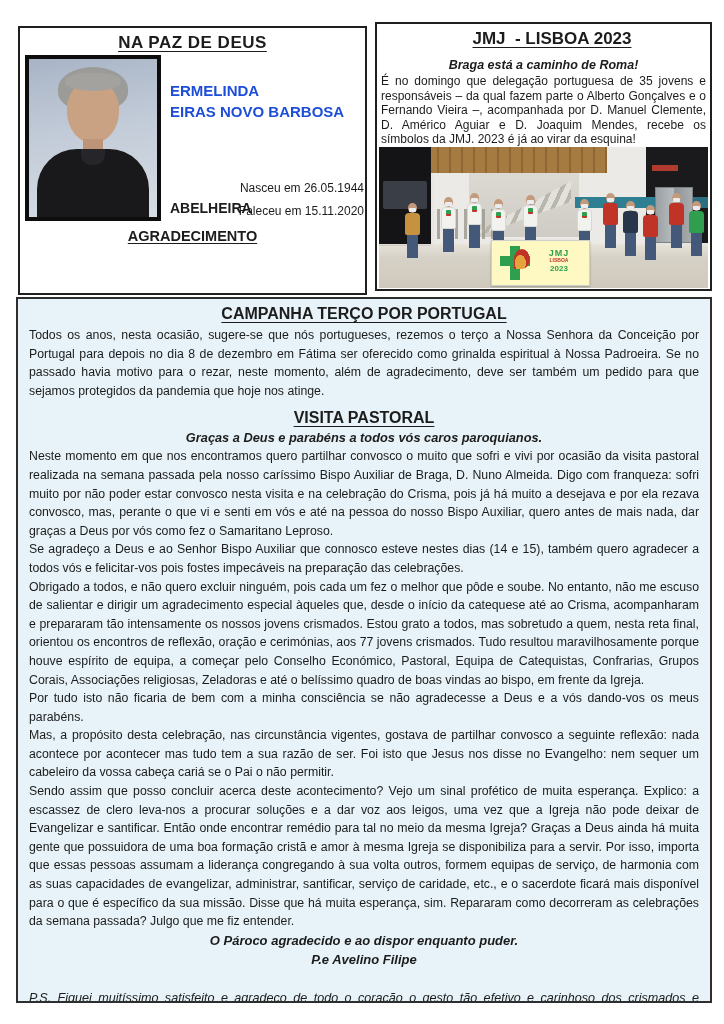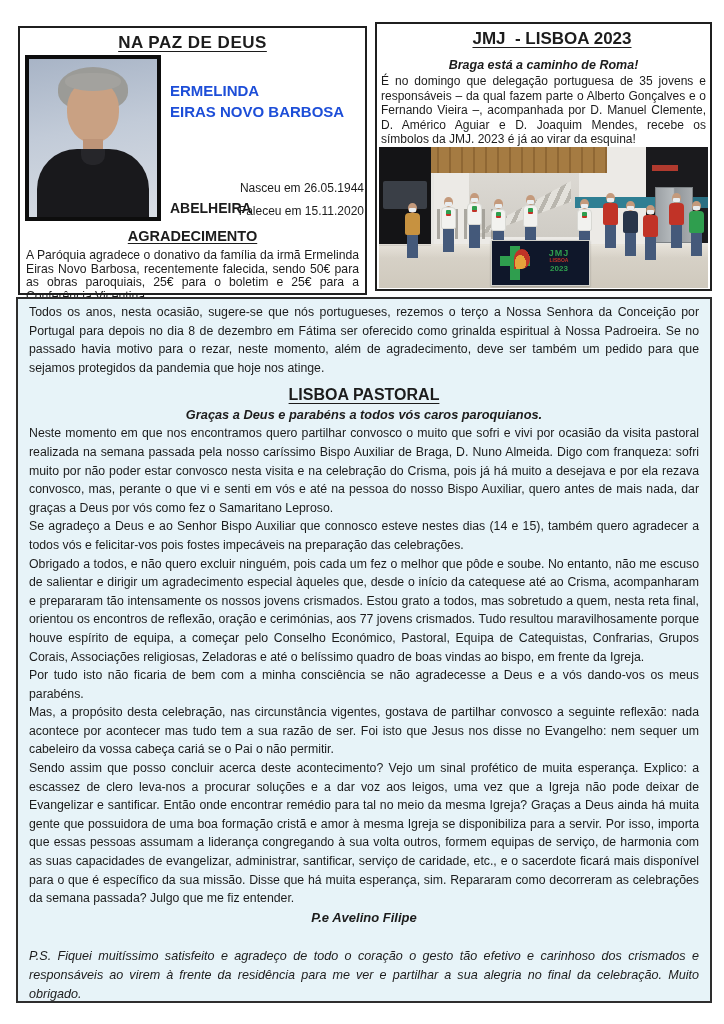--- a/index.html
+++ b/index.html
@@ -111,21 +111,21 @@
   .person .legs { width:11px; height:23px; margin:0 auto; background:#44597a; }
   .shirt-white .torso { background:#f2f2ef; border:1px solid #d8d8d3; }
   .shirt-red .torso { background:#c13327; }
   .shirt-green .torso { background:#2f9e4e; }
   .shirt-mustard .torso { background:#c79240; }
   .shirt-navy .torso { background:#28354a; }
   .logo-dot { width:5px; height:6px; margin:2px auto 0 auto;
     background: linear-gradient(180deg,#2f9e4e 60%,#c13327 60%); border-radius:1px; }
 
   .flag { position:absolute; left:112px; top:93px; width:99px; height:46px;
-    background:#0f172a; border:1px solid #cfcfc9; box-shadow:0 1px 2px rgba(0,0,0,.25); }
+    background:#fef9c3; border:1px solid #cfcfc9; box-shadow:0 1px 2px rgba(0,0,0,.25); }
   .flag-cross { position:absolute; left:8px; top:5px; width:30px; height:34px;
     background:
       linear-gradient(#2f9e4e,#2f9e4e) 50% 0/10px 100% no-repeat,
       linear-gradient(#2f9e4e,#2f9e4e) 0 40%/100% 10px no-repeat; }
   .flag-flame { position:absolute; left:22px; top:8px; width:16px; height:20px;
     background: radial-gradient(ellipse at 40% 70%, #e5a33b 0 40%, #c13327 41% 75%, transparent 76%);
     border-radius:50% 50% 50% 0; }
   .flag-text { position:absolute; right:6px; top:7px; width:48px; text-align:center;
     font-weight:bold; line-height:1.15; }
   .flag-text .f1 { color:#2f9e4e; font-size:9px; letter-spacing:1px; }
@@ -180,21 +180,20 @@
     </div>
 
     <div class="ob-dates">
       <div>Nasceu em 26.05.1944</div>
       <div>Faleceu em 15.11.2020</div>
     </div>
 
     <div class="ob-place">ABELHEIRA</div>
 
     <div class="ack-title"><span>AGRADECIMENTO</span></div>
-    <div class="ack-text">A Paróquia agradece o donativo da família da irmã Ermelinda Eiras Novo Barbosa, recentemente falecida, sendo 50€ para as obras paroquiais, 25€ para o boletim e 25€ para a Conferência Vicentina.</div>
   </div>
 
   <div class="box" id="jmj-box">
     <div class="jmj-title"><span>JMJ  - LISBOA 2023</span></div>
     <div class="jmj-sub">Braga está a caminho de Roma!</div>
     <div class="jmj-body">É no domingo que delegação portuguesa de 35 jovens e responsáveis – da qual fazem parte o Alberto Gonçalves e o Fernando Vieira –, acompanhada por D. Manuel Clemente, D. Américo Aguiar e D. Joaquim Mendes, recebe os símbolos da JMJ. 2023 é já ao virar da esquina!</div>
 
     <div class="jmj-photo">
       <div class="ph-wall"></div>
       <div class="ph-wood"></div>
@@ -294,29 +293,31 @@
         <div class="flag-text">
           <div class="f1">JMJ</div>
           <div class="f2">LISBOA</div>
           <div class="f3">2023</div>
         </div>
       </div>
     </div>
   </div>
 
   <div class="box" id="main-box">
+    <div class="main-h"><span>CAMPANHA TERÇO POR PORTUGAL</span></div>
     <div class="body-text">Todos os anos, nesta ocasião, sugere-se que nós portugueses, rezemos o terço a Nossa Senhora da Conceição por Portugal para depois no dia 8 de dezembro em Fátima ser oferecido como grinalda espiritual à Nossa Padroeira. Se no passado havia motivo para o rezar, neste momento, além de agradecimento, deve ser também um pedido para que sejamos protegidos da pandemia que hoje nos atinge.</div>
 
-    <div class="main-h gap"><span>LISBOA PASTORAL</span></div>
+    <div class="main-h gap"><span>VISITA PASTORAL</span></div>
     <div class="pastoral-sub">Graças a Deus e parabéns a todos vós caros paroquianos.</div>
 
     <p class="body-text">Neste momento em que nos encontramos quero partilhar convosco o muito que sofri e vivi por ocasião da visita pastoral realizada na semana passada pela nosso caríssimo Bispo Auxiliar de Braga, D. Nuno Almeida. Digo com franqueza: sofri muito por não poder estar convosco nesta visita e na celebração do Crisma, pois já há muito a desejava e por ela rezava convosco, mas, perante o que vi e senti em vós e até na pessoa do nosso Bispo Auxiliar, quero antes de mais nada, dar graças a Deus por vós como fez o Samaritano Leproso.</p>
     <p class="body-text">Se agradeço a Deus e ao Senhor Bispo Auxiliar que connosco esteve nestes dias (14 e 15), também quero agradecer a todos vós e felicitar-vos pois fostes impecáveis na preparação das celebrações.</p>
     <p class="body-text">Obrigado a todos, e não quero excluir ninguém, pois cada um fez o melhor que pôde e soube. No entanto, não me escuso de salientar e dirigir um agradecimento especial àqueles que, desde o início da catequese até ao Crisma, acompanharam e prepararam tão intensamente os nossos jovens crismados. Estou grato a todos, mas sobretudo a quem, nesta reta final, orientou os encontros de reflexão, oração e cerimónias, aos 77 jovens crismados. Tudo resultou maravilhosamente porque houve espírito de equipa, a começar pelo Conselho Económico, Pastoral, Equipa de Catequistas, Confrarias, Grupos Corais, Associações religiosas, Zeladoras e até o belíssimo quadro de boas vindas ao bispo, em frente da Igreja.</p>
     <p class="body-text">Por tudo isto não ficaria de bem com a minha consciência se não agradecesse a Deus e a vós dando-vos os meus parabéns.</p>
     <p class="body-text">Mas, a propósito desta celebração, nas circunstância vigentes, gostava de partilhar convosco a seguinte reflexão: nada acontece por acontecer mas tudo tem a sua razão de ser. Foi isto que Jesus nos disse no Evangelho: nem sequer um cabeleiro da vossa cabeça cariá se o Pai o não permitir.</p>
     <p class="body-text">Sendo assim que posso concluir acerca deste acontecimento? Vejo um sinal profético de muita esperança. Explico: a escassez de clero leva-nos a procurar soluções e a dar voz aos leigos, uma vez que a Igreja não pode deixar de Evangelizar e santificar. Então onde encontrar remédio para tal no meio da mesma Igreja? Graças a Deus ainda há muita gente que possuidora de uma boa formação cristã e amor à mesma Igreja se disponibiliza para a servir. Por isso, importa que essas pessoas assumam a liderança congregando à sua volta outros, formem equipas de serviço, de harmonia com as suas capacidades de evangelizar, administrar, santificar, serviço de caridade, etc., e o sacerdote ficará mais disponível para o que é específico da sua missão. Disse que há muita esperança, sim. Repararam como decorreram as celebrações da semana passada? Julgo que me fiz entender.</p>
 
+    <div class="closing">O Pároco agradecido e ao dispor enquanto puder.</div>
     <div class="signature">P.e Avelino Filipe</div>
     <div class="ps">P.S. Fiquei muitíssimo satisfeito e agradeço de todo o coração o gesto tão efetivo e carinhoso dos crismados e responsáveis ao virem à frente da residência para me ver e partilhar a sua alegria no final da celebração. Muito obrigado.</div>
   </div>
 
 </div>
 
 </body></html>

